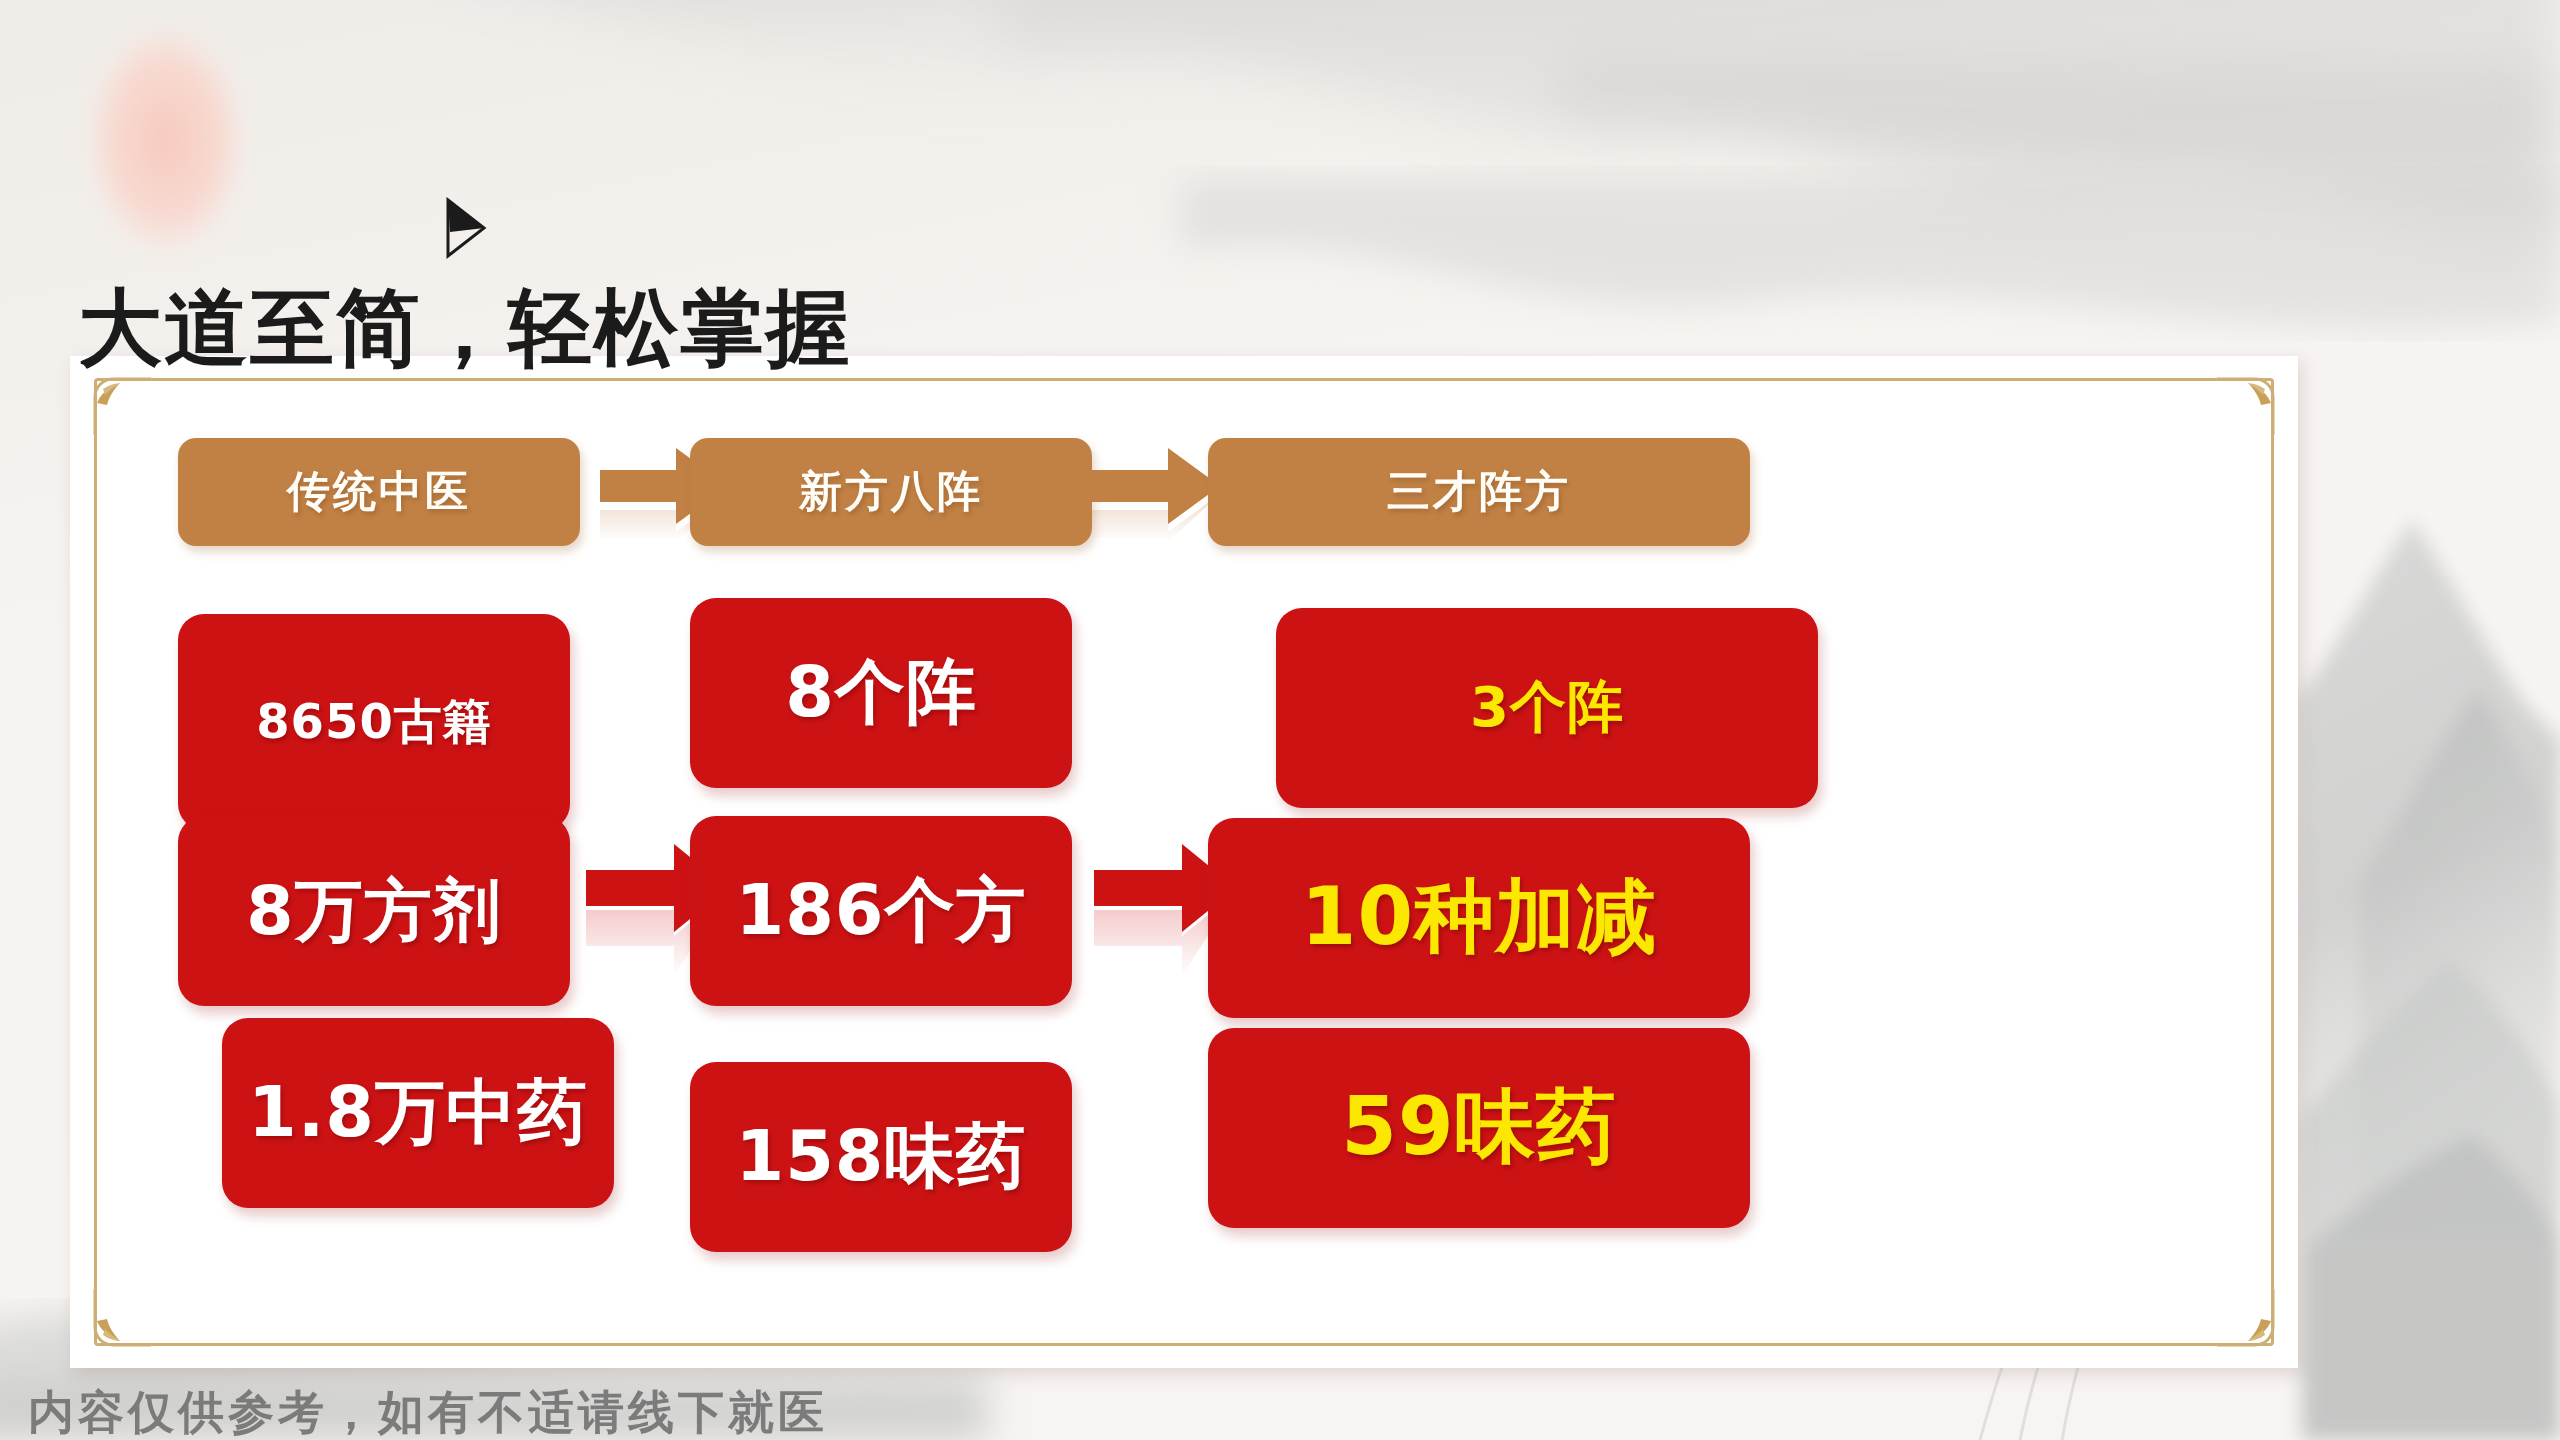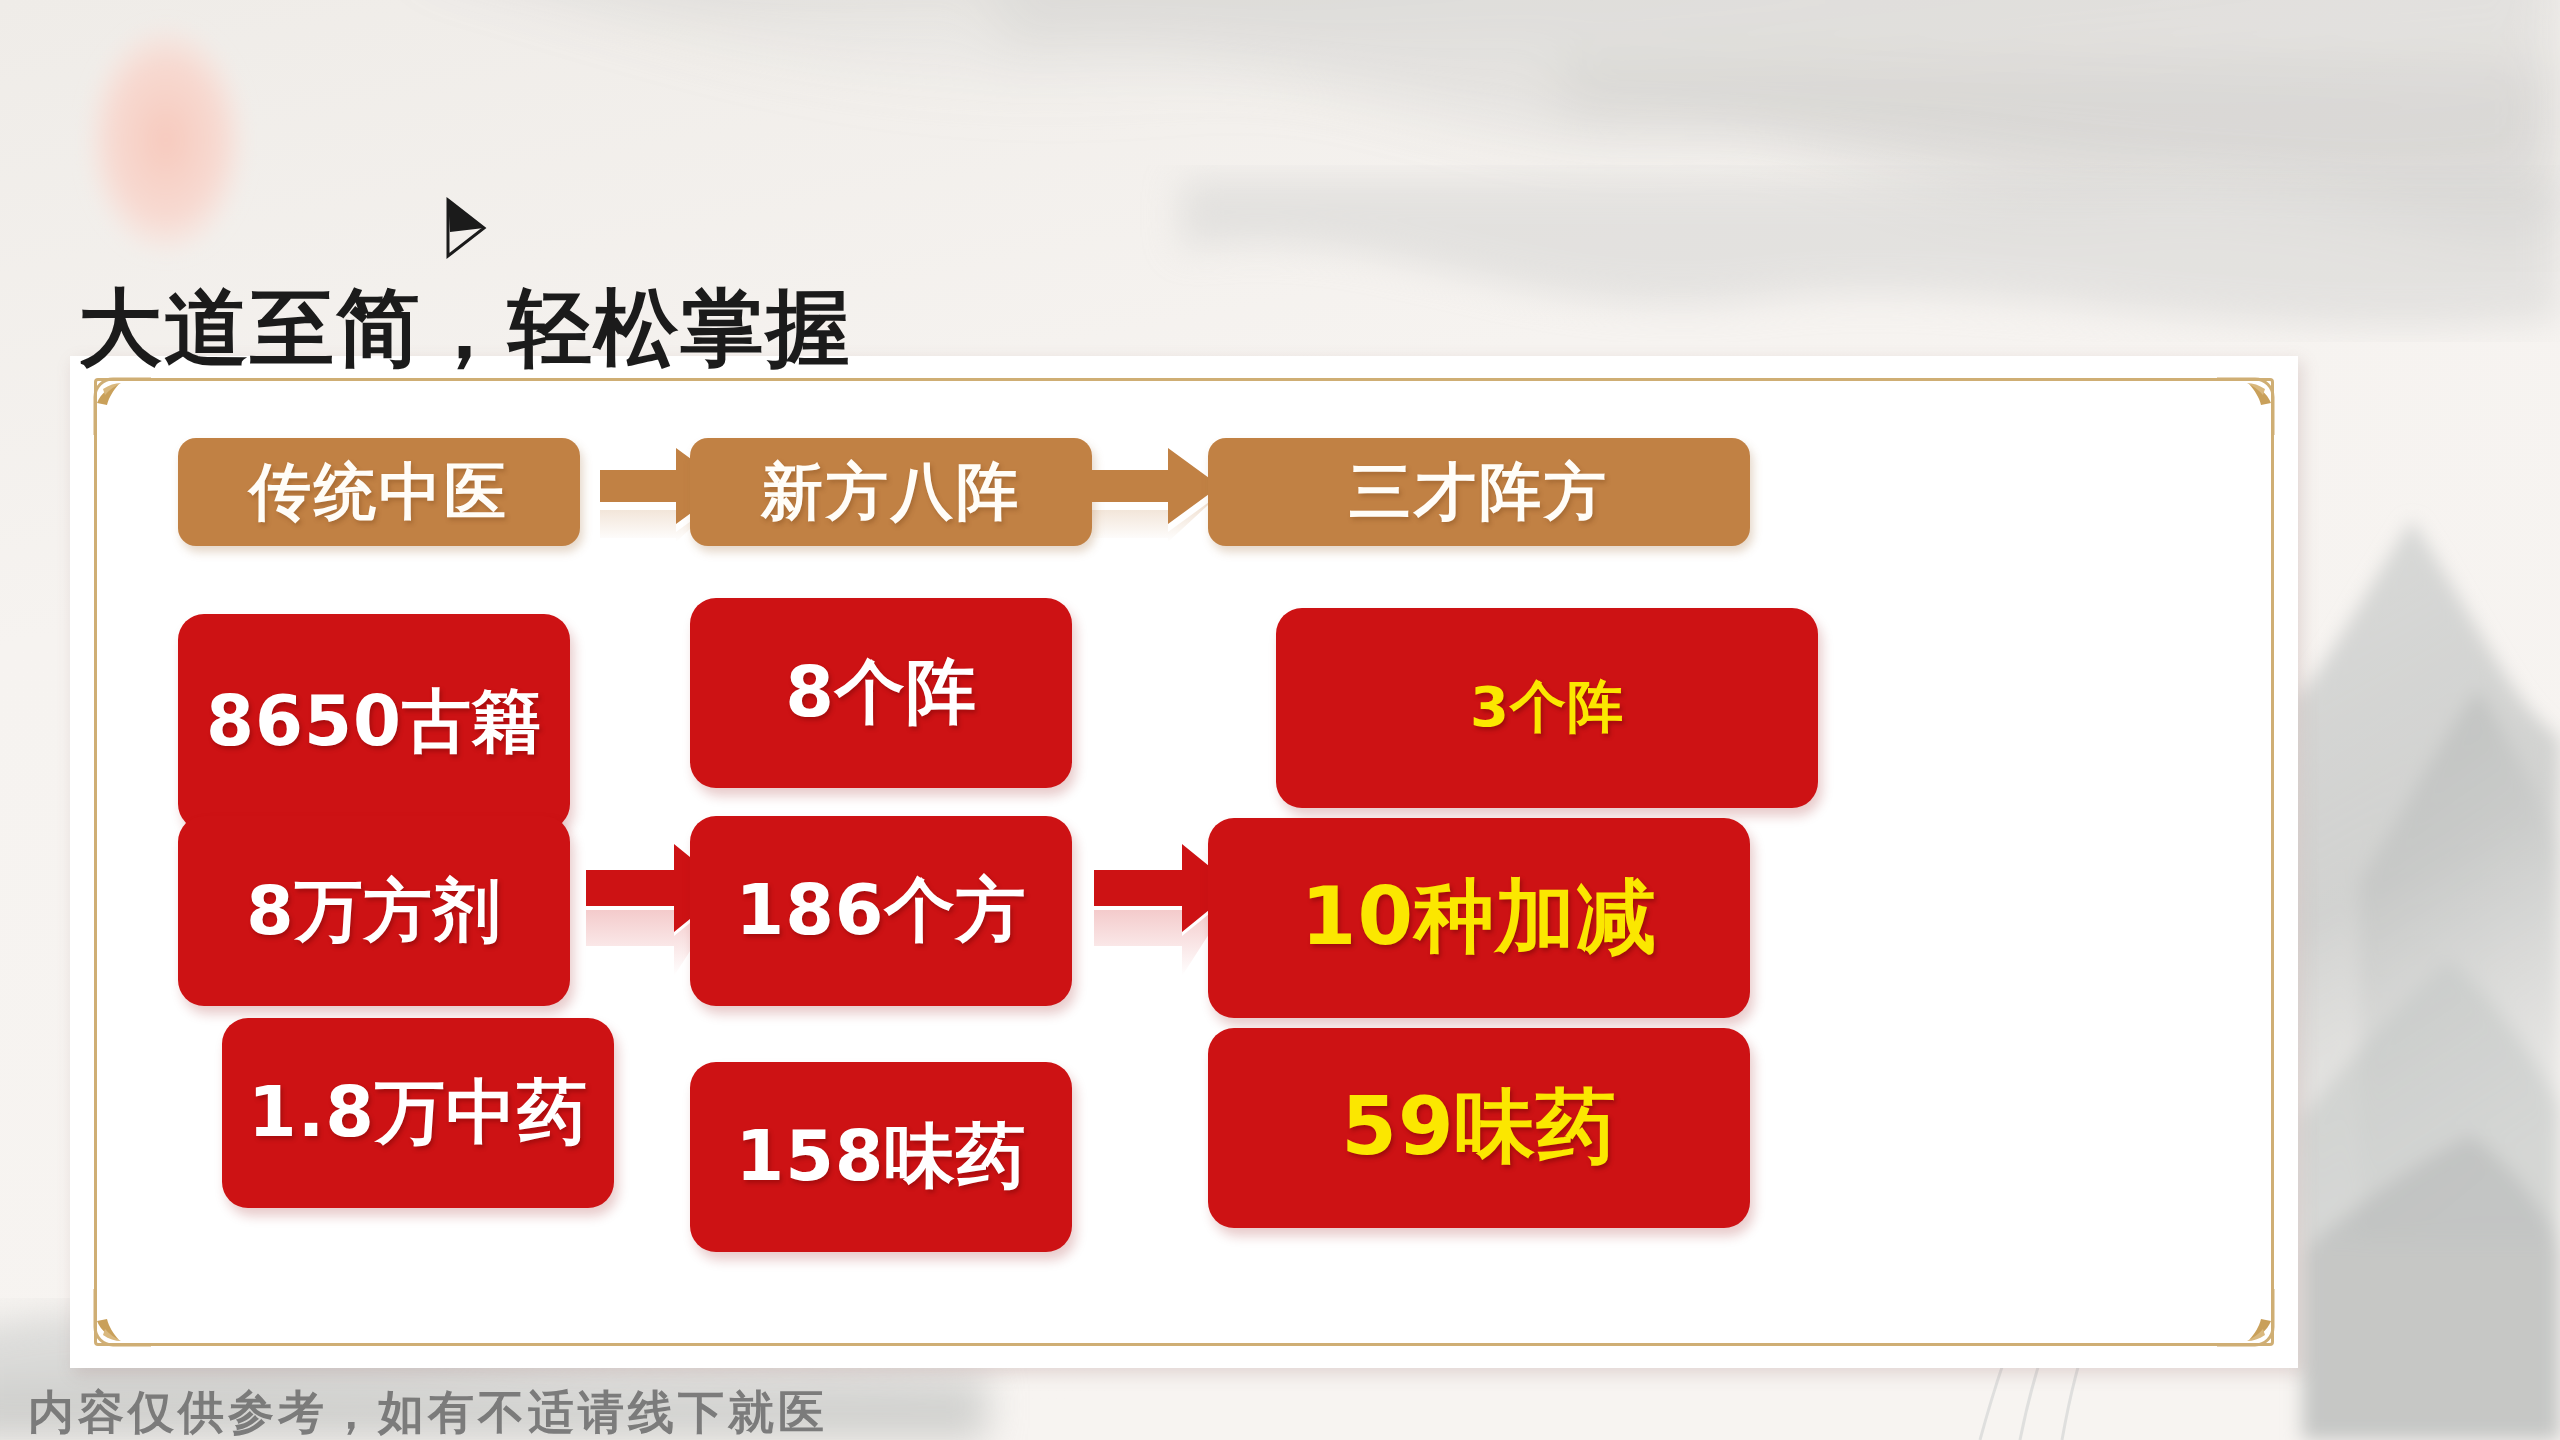--- a/index.html
+++ b/index.html
@@ -54,21 +54,21 @@
   }
 
   
   .head-box{
     position:absolute;
     background:#c18144;
     border-radius:18px;
     display:flex; align-items:center; justify-content:center;
     color:#fffdf8;
     font-weight:bold;
-    font-size:62px;
+    font-size:43px;
     letter-spacing:3px;
     font-family:Liberation Serif, serif;
     text-shadow:2px 3px 4px rgba(120,70,25,0.35);
     box-shadow:3px 6px 10px rgba(160,110,60,0.28);
     white-space:nowrap;
   }
   #head-0{ left:108px;  top:82px; width:402px; height:108px; }
   #head-1{ left:620px;  top:82px; width:402px; height:108px; }
   #head-2{ left:1138px; top:82px; width:542px; height:108px; }
 
@@ -87,21 +87,21 @@
     font-weight:bold;
     letter-spacing:1px;
     font-family:"DejaVu Sans","Liberation Sans",sans-serif;
     box-shadow:4px 8px 12px rgba(150,20,20,0.22);
     white-space:nowrap;
   }
   .stat-white{ color:#ffffff; text-shadow:2px 3px 4px rgba(90,0,0,0.35); }
   .stat-yellow{ color:#fbe700; text-shadow:2px 3px 4px rgba(90,0,0,0.40); }
 
   
-  #s-0-0{ left:108px; top:258px; width:392px; height:216px; font-size:69px; }
+  #s-0-0{ left:108px; top:258px; width:392px; height:216px; font-size:48px; }
   #s-0-1{ left:108px; top:460px; width:392px; height:190px; font-size:68px; }
   #s-0-2{ left:108px; top:662px; width:392px; height:190px; font-size:70px;margin-left:44px; }
   
   #s-1-0{ left:620px; top:242px; width:382px; height:190px; font-size:70px; }
   #s-1-1{ left:620px; top:460px; width:382px; height:190px; font-size:70px; }
   #s-1-2{ left:620px; top:662px; width:382px; height:190px; font-size:70px;margin-top:44px; }
   
   #s-2-0{ left:1206px; top:252px; width:542px; height:200px; font-size:56px;text-align:right; }
   #s-2-1{ left:1138px; top:462px; width:542px; height:200px; font-size:80px; }
   #s-2-2{ left:1138px; top:672px; width:542px; height:200px; font-size:80px; }

